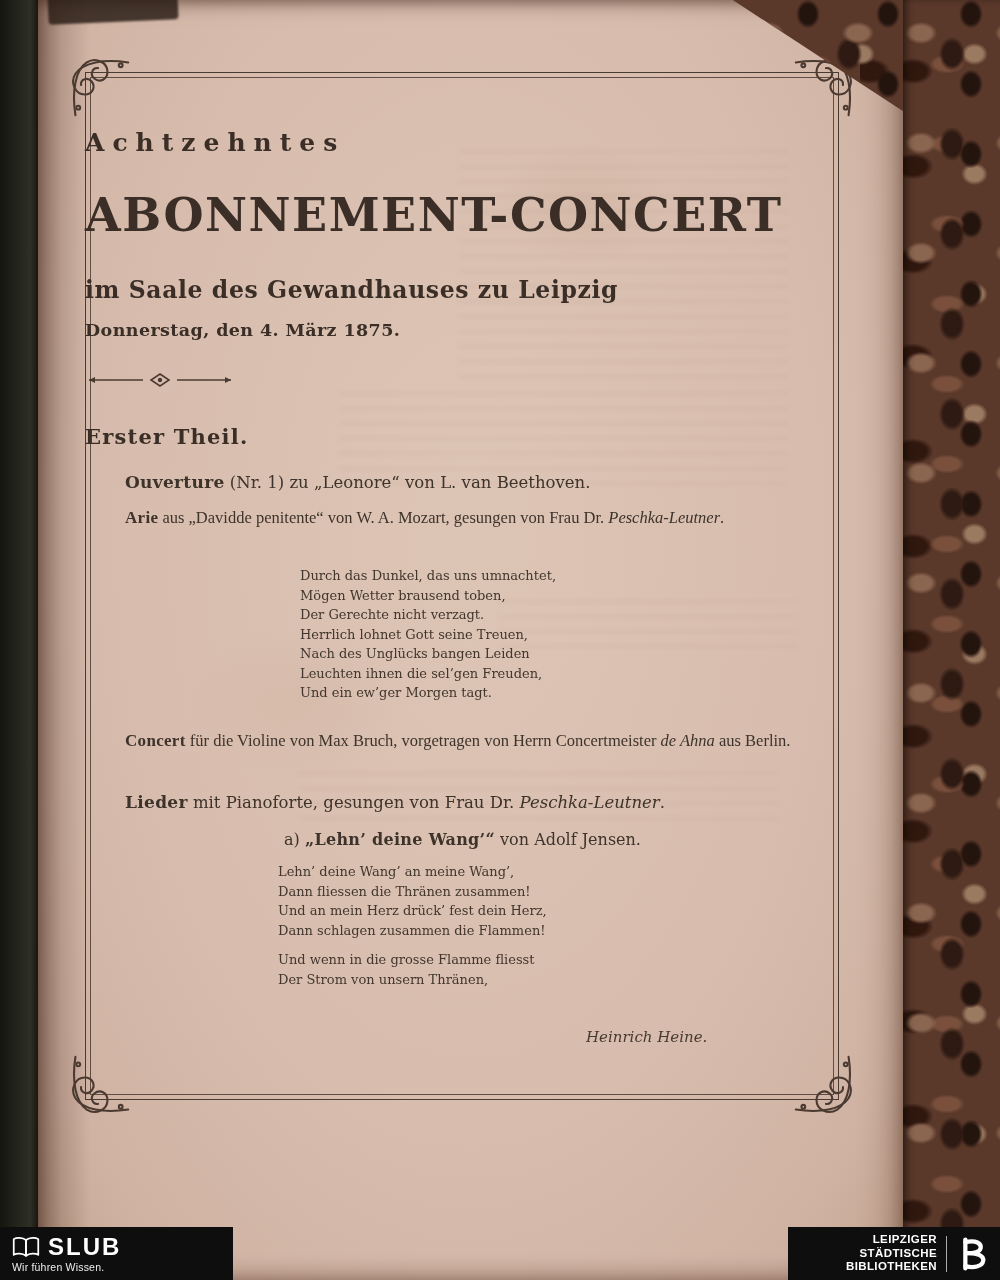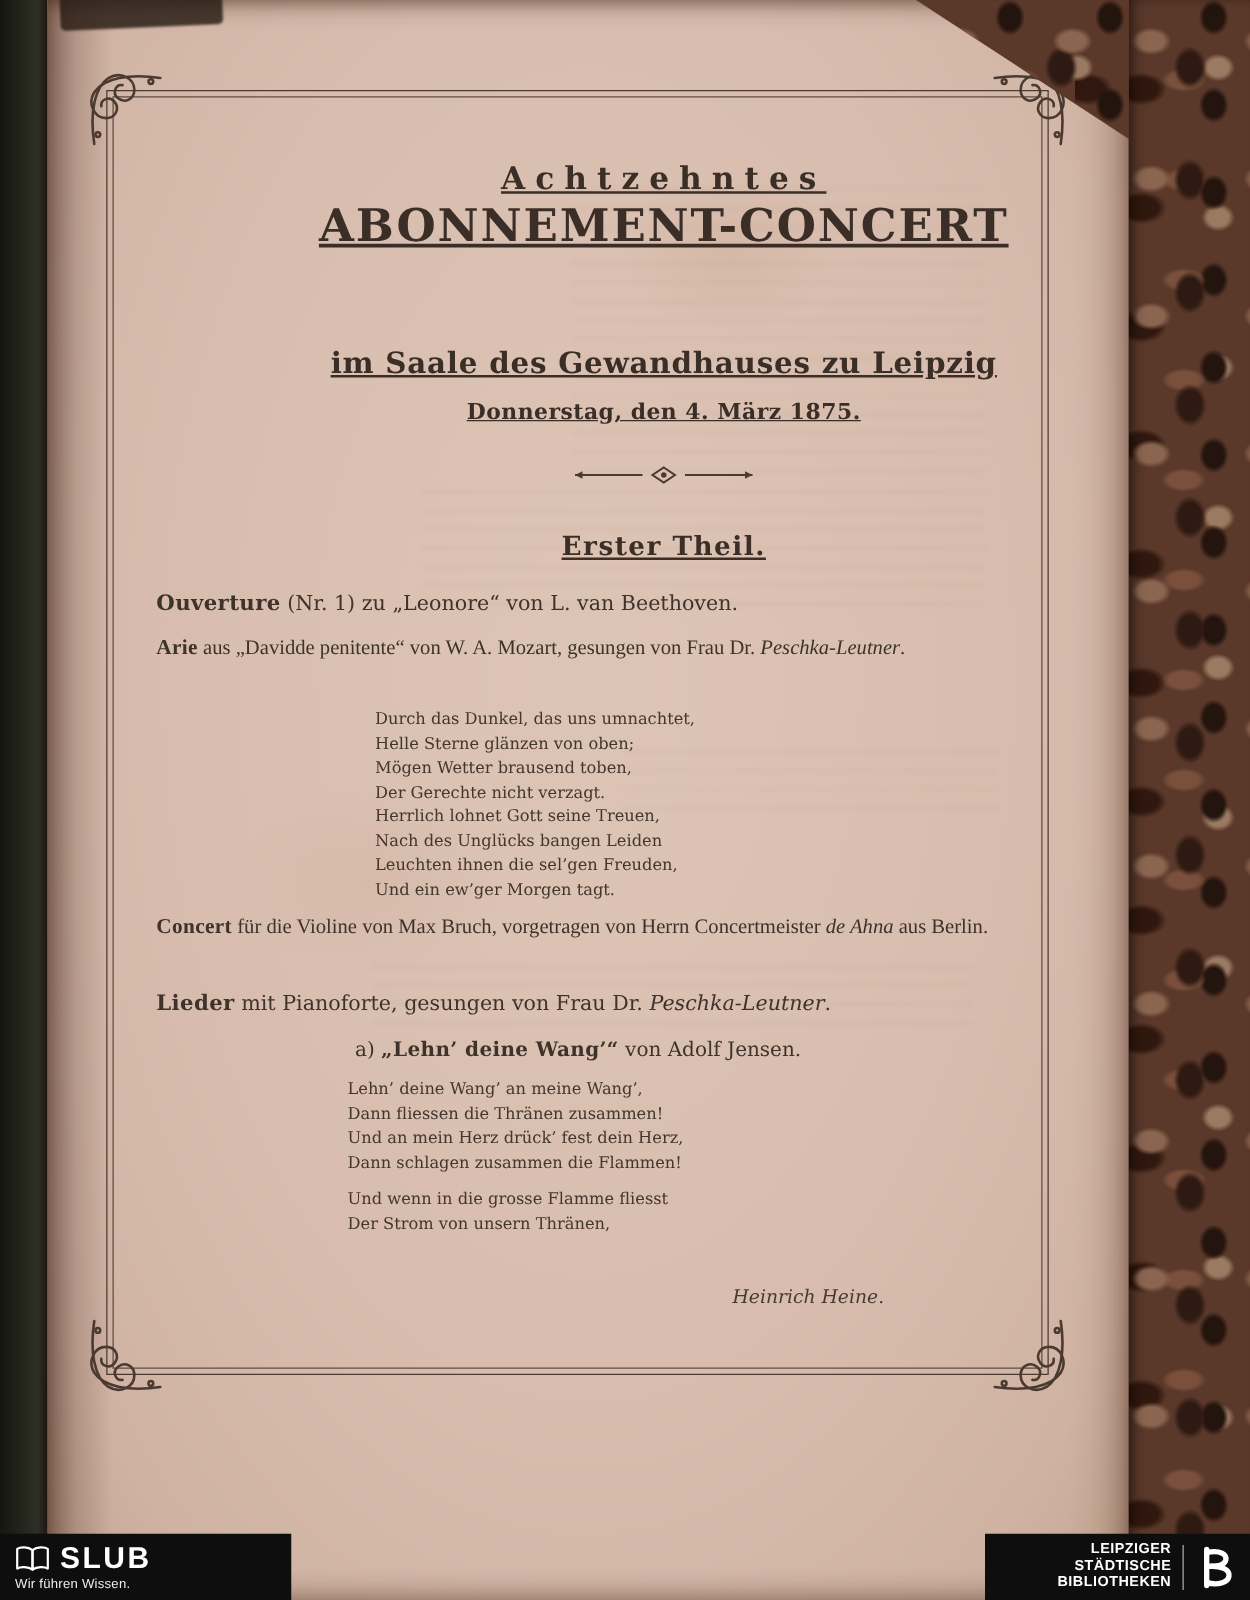--- a/index.html
+++ b/index.html
@@ -71,23 +71,23 @@
   .frame::before{
     content:"";position:absolute;inset:4px;border:1px solid rgba(75,58,49,.85);
   }
   .flourish{position:absolute;width:66px;height:66px;}
   .flourish.tl{left:-20px;top:-20px;}
   .flourish.tr{right:-20px;top:-20px;transform:scaleX(-1);}
   .flourish.bl{left:-20px;bottom:-20px;transform:scaleY(-1);}
   .flourish.br{right:-20px;bottom:-20px;transform:scale(-1,-1);}
 
   
-  .center-zone{position:absolute;left:47px;width:892px;text-align:center;color:#3a2e27;text-decoration:underline;}
+  .center-zone{position:absolute;left:47px;width:892px;text-align:left;color:#3a2e27;}
   .series{top:128px;font-size:25px;font-weight:bold;letter-spacing:8px;}
-  .title{top:160px;font-size:36px;font-weight:bold;letter-spacing:1.5px;}
+  .title{top:188px;font-size:46px;font-weight:bold;letter-spacing:1.5px;}
   .venue{top:276px;font-size:23.5px;font-weight:bold;letter-spacing:.6px;}
   .dateline{top:320px;font-size:17.5px;font-weight:bold;letter-spacing:.4px;}
   .divider{top:372px;}
   .part{top:424px;font-size:21px;font-weight:bold;letter-spacing:1.2px;}
 
   .entry{
     position:absolute;left:87px;width:678px;
     font-size:16.5px;line-height:25px;color:#3e332b;
     padding-left:48px;text-indent:-48px;
   }
@@ -189,21 +189,20 @@
   </div>
 
   <div class="center-zone part">Erster Theil.</div>
 
   <div class="entry e-ouverture"><span class="lead">Ouverture</span><span> (Nr. 1) zu „Leonore“ von L. van Beethoven.</span></div>
 
   <div class="entry e-arie justify"><span class="lead">Arie</span><span> aus „Davidde penitente“ von W. A. Mozart, gesungen von Frau Dr. </span><span class="it">Peschka-Leutner</span><span>.</span></div>
 
   <div class="poem poem-1">
       <div class="poem-line">Durch das Dunkel, das uns umnachtet,</div>
-      <div class="poem-line">Helle Sterne glänzen von oben;</div>
       <div class="poem-line">Mögen Wetter brausend toben,</div>
       <div class="poem-line">Der Gerechte nicht verzagt.</div>
       <div class="poem-line">Herrlich lohnet Gott seine Treuen,</div>
       <div class="poem-line">Nach des Unglücks bangen Leiden</div>
       <div class="poem-line">Leuchten ihnen die sel’gen Freuden,</div>
       <div class="poem-line">Und ein ew’ger Morgen tagt.</div>
     </div>
 
   <div class="entry e-concert justify"><span class="lead">Concert</span><span> für die Violine von Max Bruch, vorgetragen von Herrn Concertmeister </span><span class="it">de Ahna</span><span> aus Berlin.</span></div>
 

